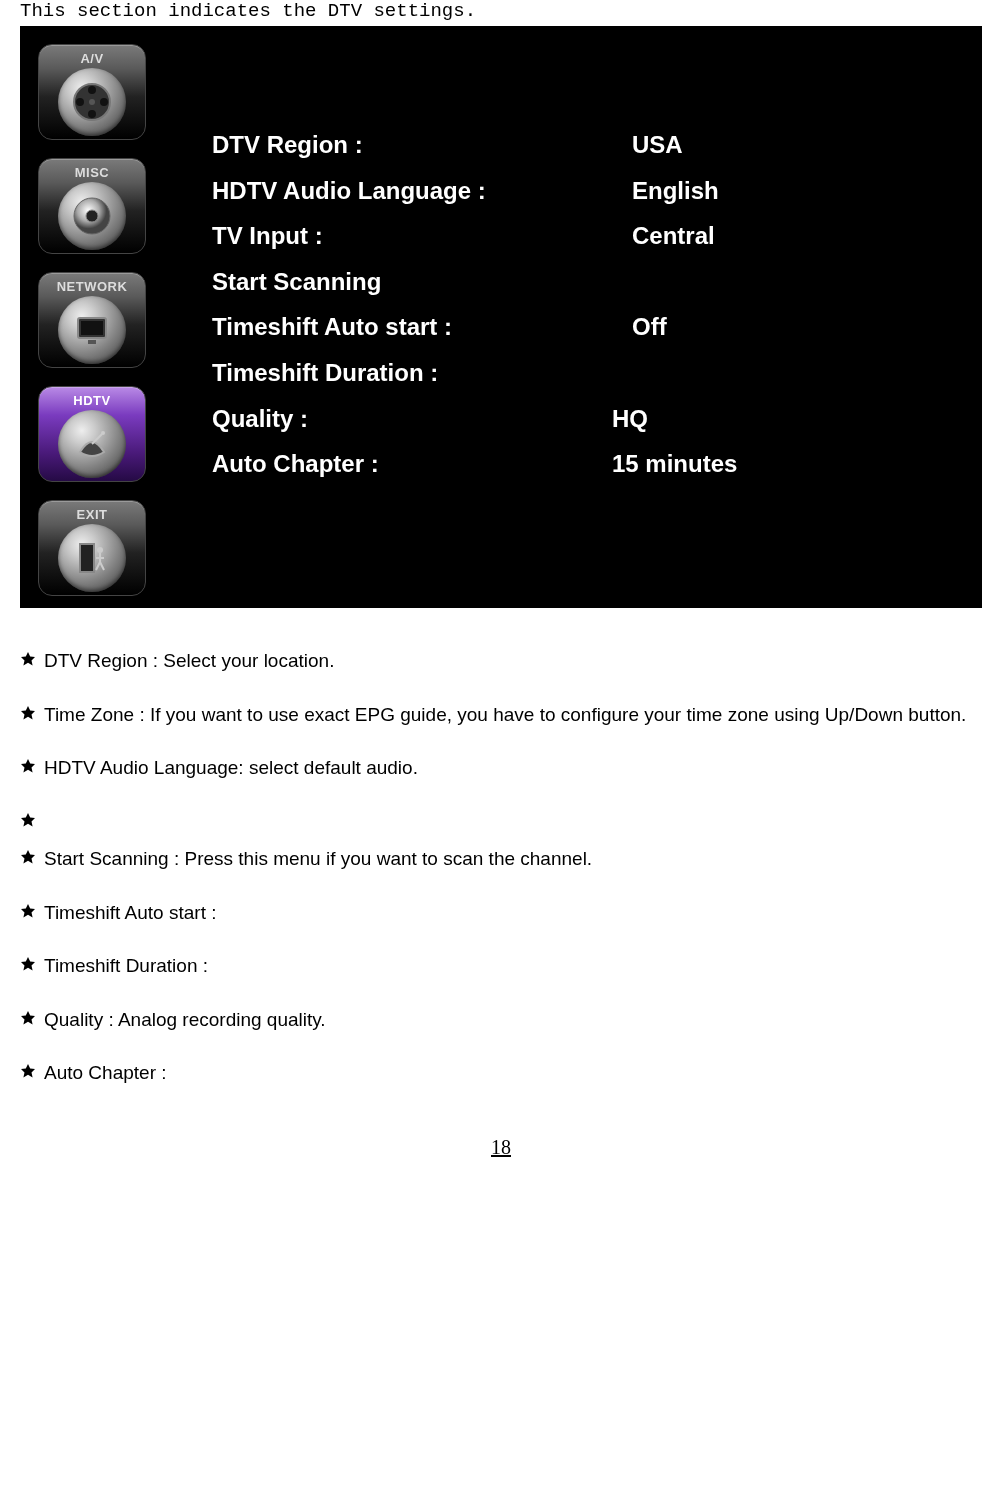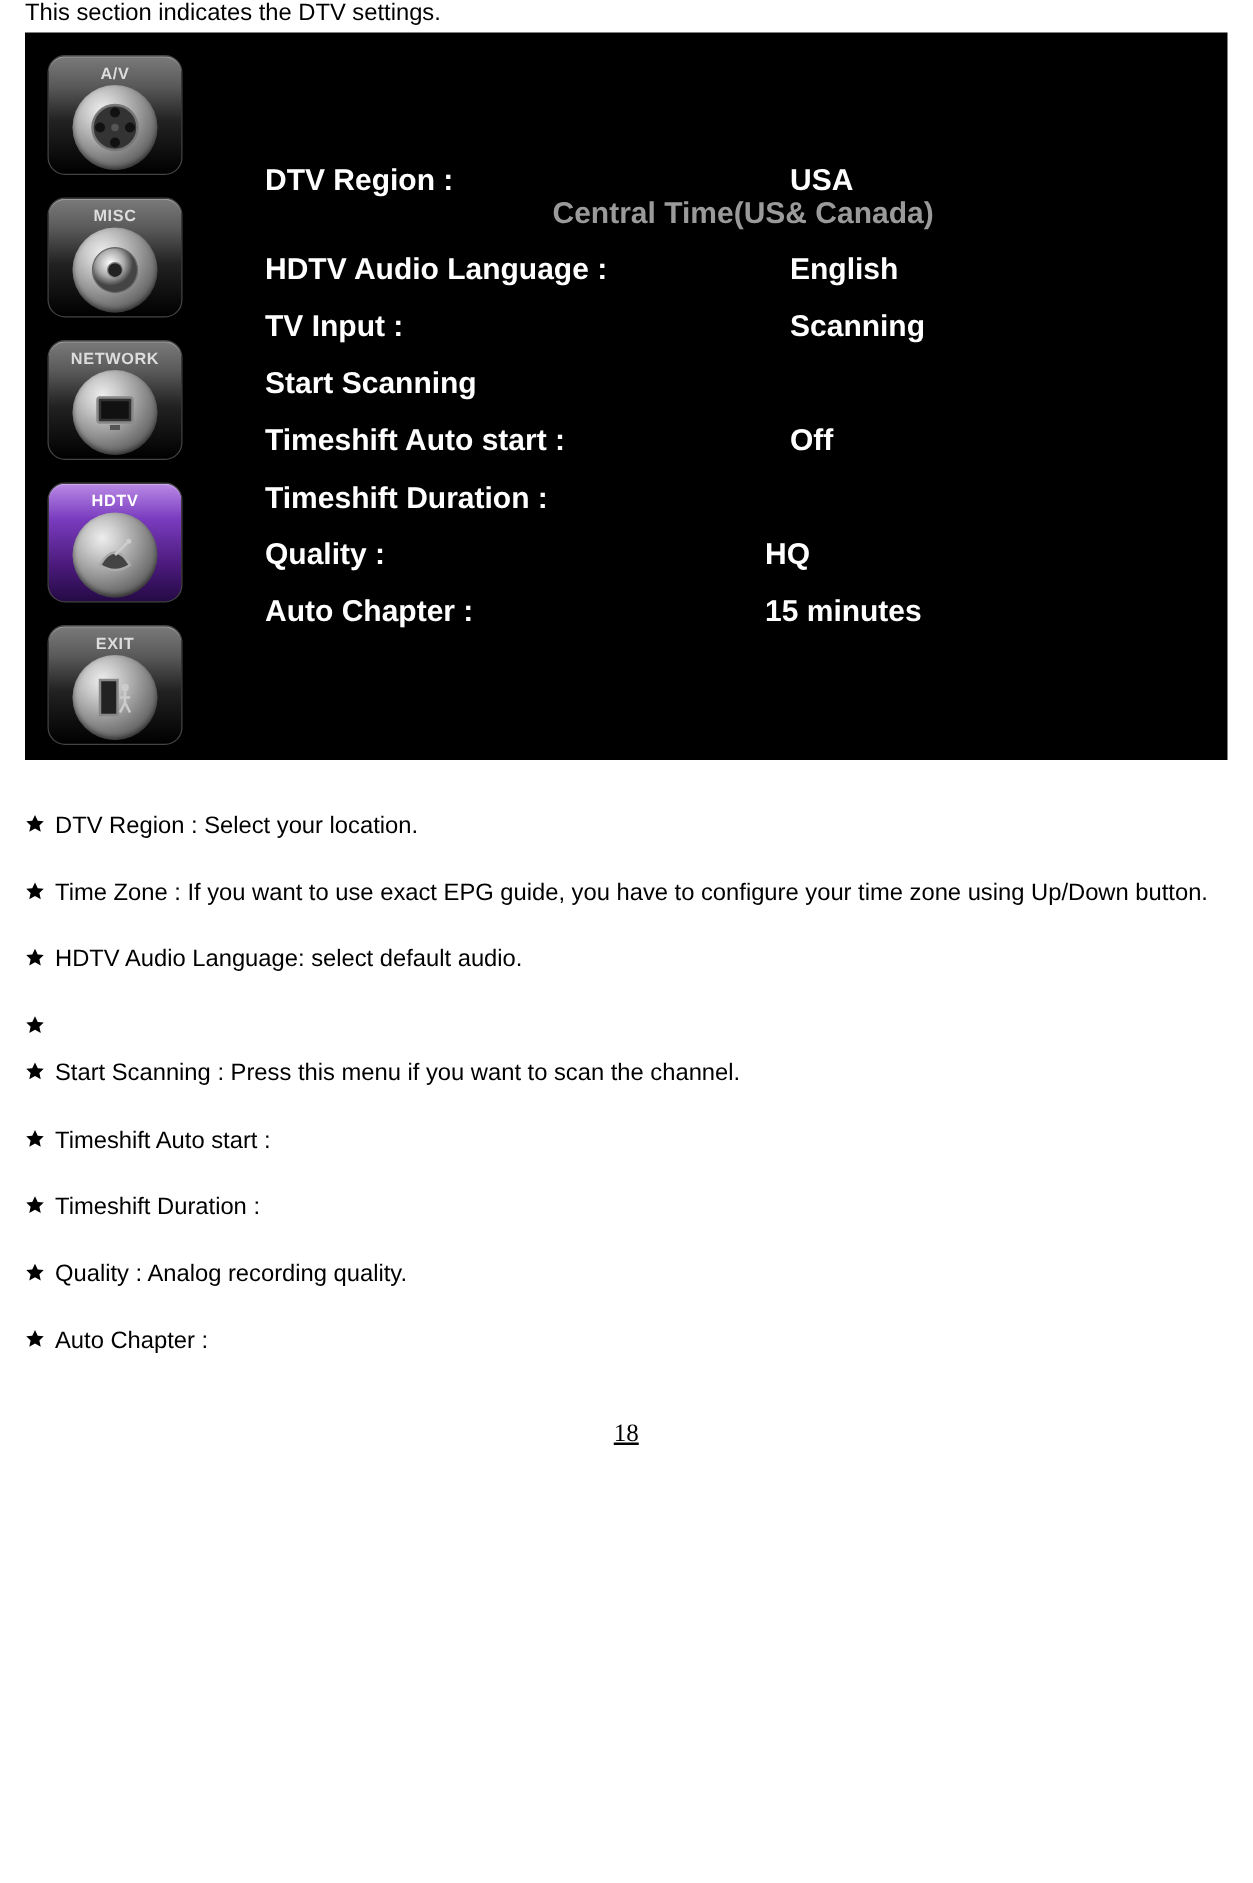--- a/index.html
+++ b/index.html
@@ -14,20 +14,21 @@
       padding: 0 20px;
     }
     h2.section-title {
       font-size: 26px;
       font-weight: bold;
       margin: 8px 0 18px 0;
     }
     p.intro {
       font-size: 19px;
       margin-bottom: 4px;
+      font-family: Liberation Mono, monospace;
     }
     .screenshot {
       background: #000;
       width: 962px;
       height: 582px;
       position: relative;
       color: #fff;
       font-weight: bold;
     }
     .sidebar {
@@ -209,32 +210,29 @@
 
     </div>
 
     <div class="settings">
 
       <div class="settings-row big">
         <div class="label">DTV Region :</div>
         <div class="value">USA</div>
       </div>
 
-      <div class="settings-row timezone-row">
-        <div class="value">Central Time(US&amp; Canada)</div>
-      </div>
 
       <div class="settings-row">
         <div class="label">HDTV Audio Language :</div>
         <div class="value">English</div>
       </div>
 
       <div class="settings-row">
         <div class="label">TV Input :</div>
-        <div class="value">Scanning</div>
+        <div class="value">Central</div>
       </div>
 
       <div class="settings-row">
         <div class="label">Start Scanning</div>
         <div class="value"></div>
       </div>
 
       <div class="settings-row">
         <div class="label">Timeshift Auto start :</div>
         <div class="value">Off</div>

